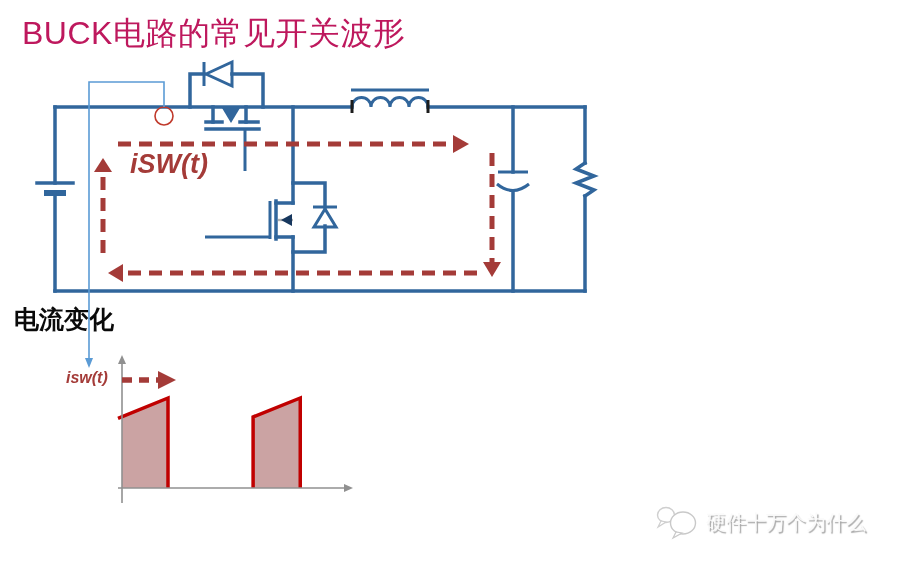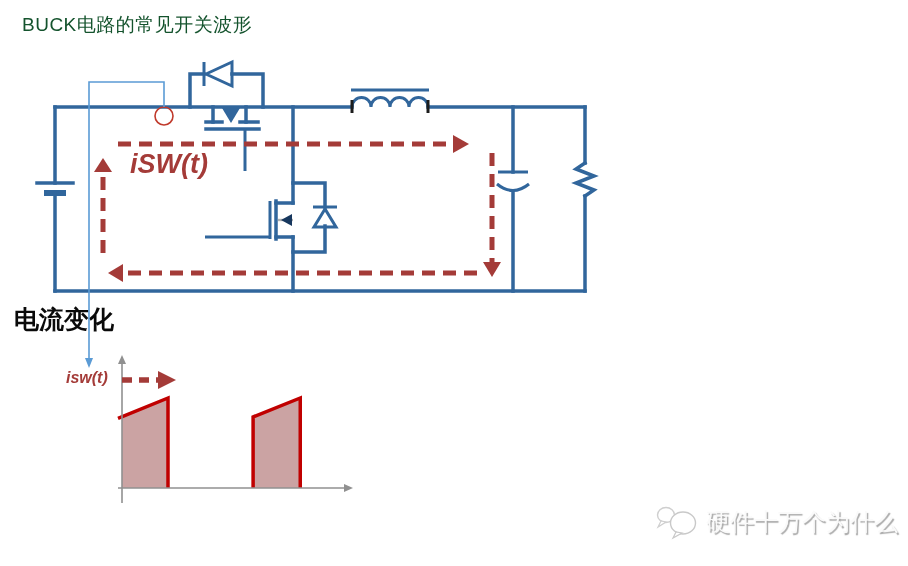--- a/index.html
+++ b/index.html
@@ -1,26 +1,26 @@
 <!DOCTYPE html>
 <html style="--circuit_blue: #31669c; --probe_blue: #5b9bd5; --current_arrow_red: #a43b38; --waveform_red: #c00000; --waveform_fill: #cba3a3; --axis_gray: #909090;"><head>
 <meta charset="utf-8">
 <style>
   html,body{margin:0;padding:0;background:#fff;}
   #page{position:relative;width:908px;height:566px;background:#fff;overflow:hidden;
         font-family:"Liberation Sans",sans-serif;}
   .abs{position:absolute;}
-  #title{left:22px;top:12px;font-size:19px;color:#14532d;letter-spacing:.5px;}
+  #title{left:22px;top:12px;font-size:32px;color:#be185d;letter-spacing:.5px;}
   #section-label{left:14px;top:303px;font-size:25px;color:#0a0a0a;font-weight:bold;}
   #loop-label{left:130px;top:149px;font-size:27px;font-style:italic;font-weight:600;
               color:var(--current_arrow_red);}
   #wf-label{left:66px;top:369px;font-size:16px;font-style:italic;font-weight:600;
             color:var(--current_arrow_red);}
   #watermark{left:654px;top:503px;display:flex;align-items:center;gap:6px;}
-  #watermark-text{font-size:24px;color:#fafafa;
+  #watermark-text{font-size:20px;color:#fafafa;
                   text-shadow:1.5px 1.5px 1px #a8a8a8, -0.5px -0.5px 0 #ffffff;}
   svg{position:absolute;left:0;top:0;}
   .wire{stroke:var(--circuit_blue);stroke-width:3.5;fill:none;stroke-linecap:square;}
   .wire-thin{stroke:var(--circuit_blue);stroke-width:3;fill:none;}
   .bluefill{fill:var(--circuit_blue);}
   .dash{stroke:var(--current_arrow_red);stroke-width:5;fill:none;stroke-dasharray:13 8;}
   .arrowhead{fill:var(--current_arrow_red);}
   .probe{stroke:var(--probe_blue);stroke-width:1.6;fill:none;}
   .probefill{fill:var(--probe_blue);}
   .axis{stroke:var(--axis_gray);stroke-width:1.6;fill:none;}

